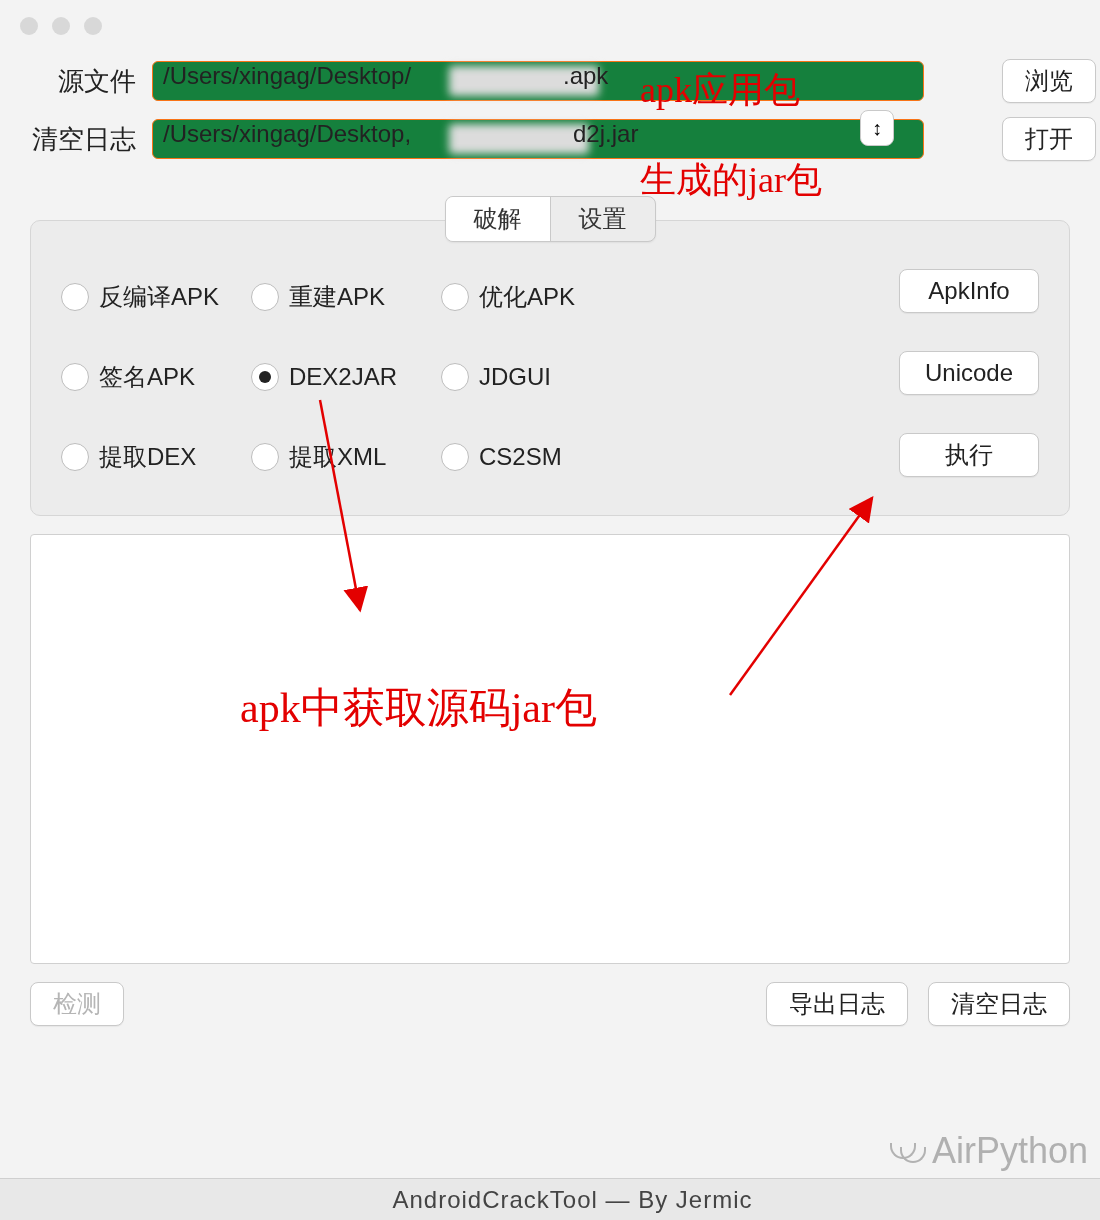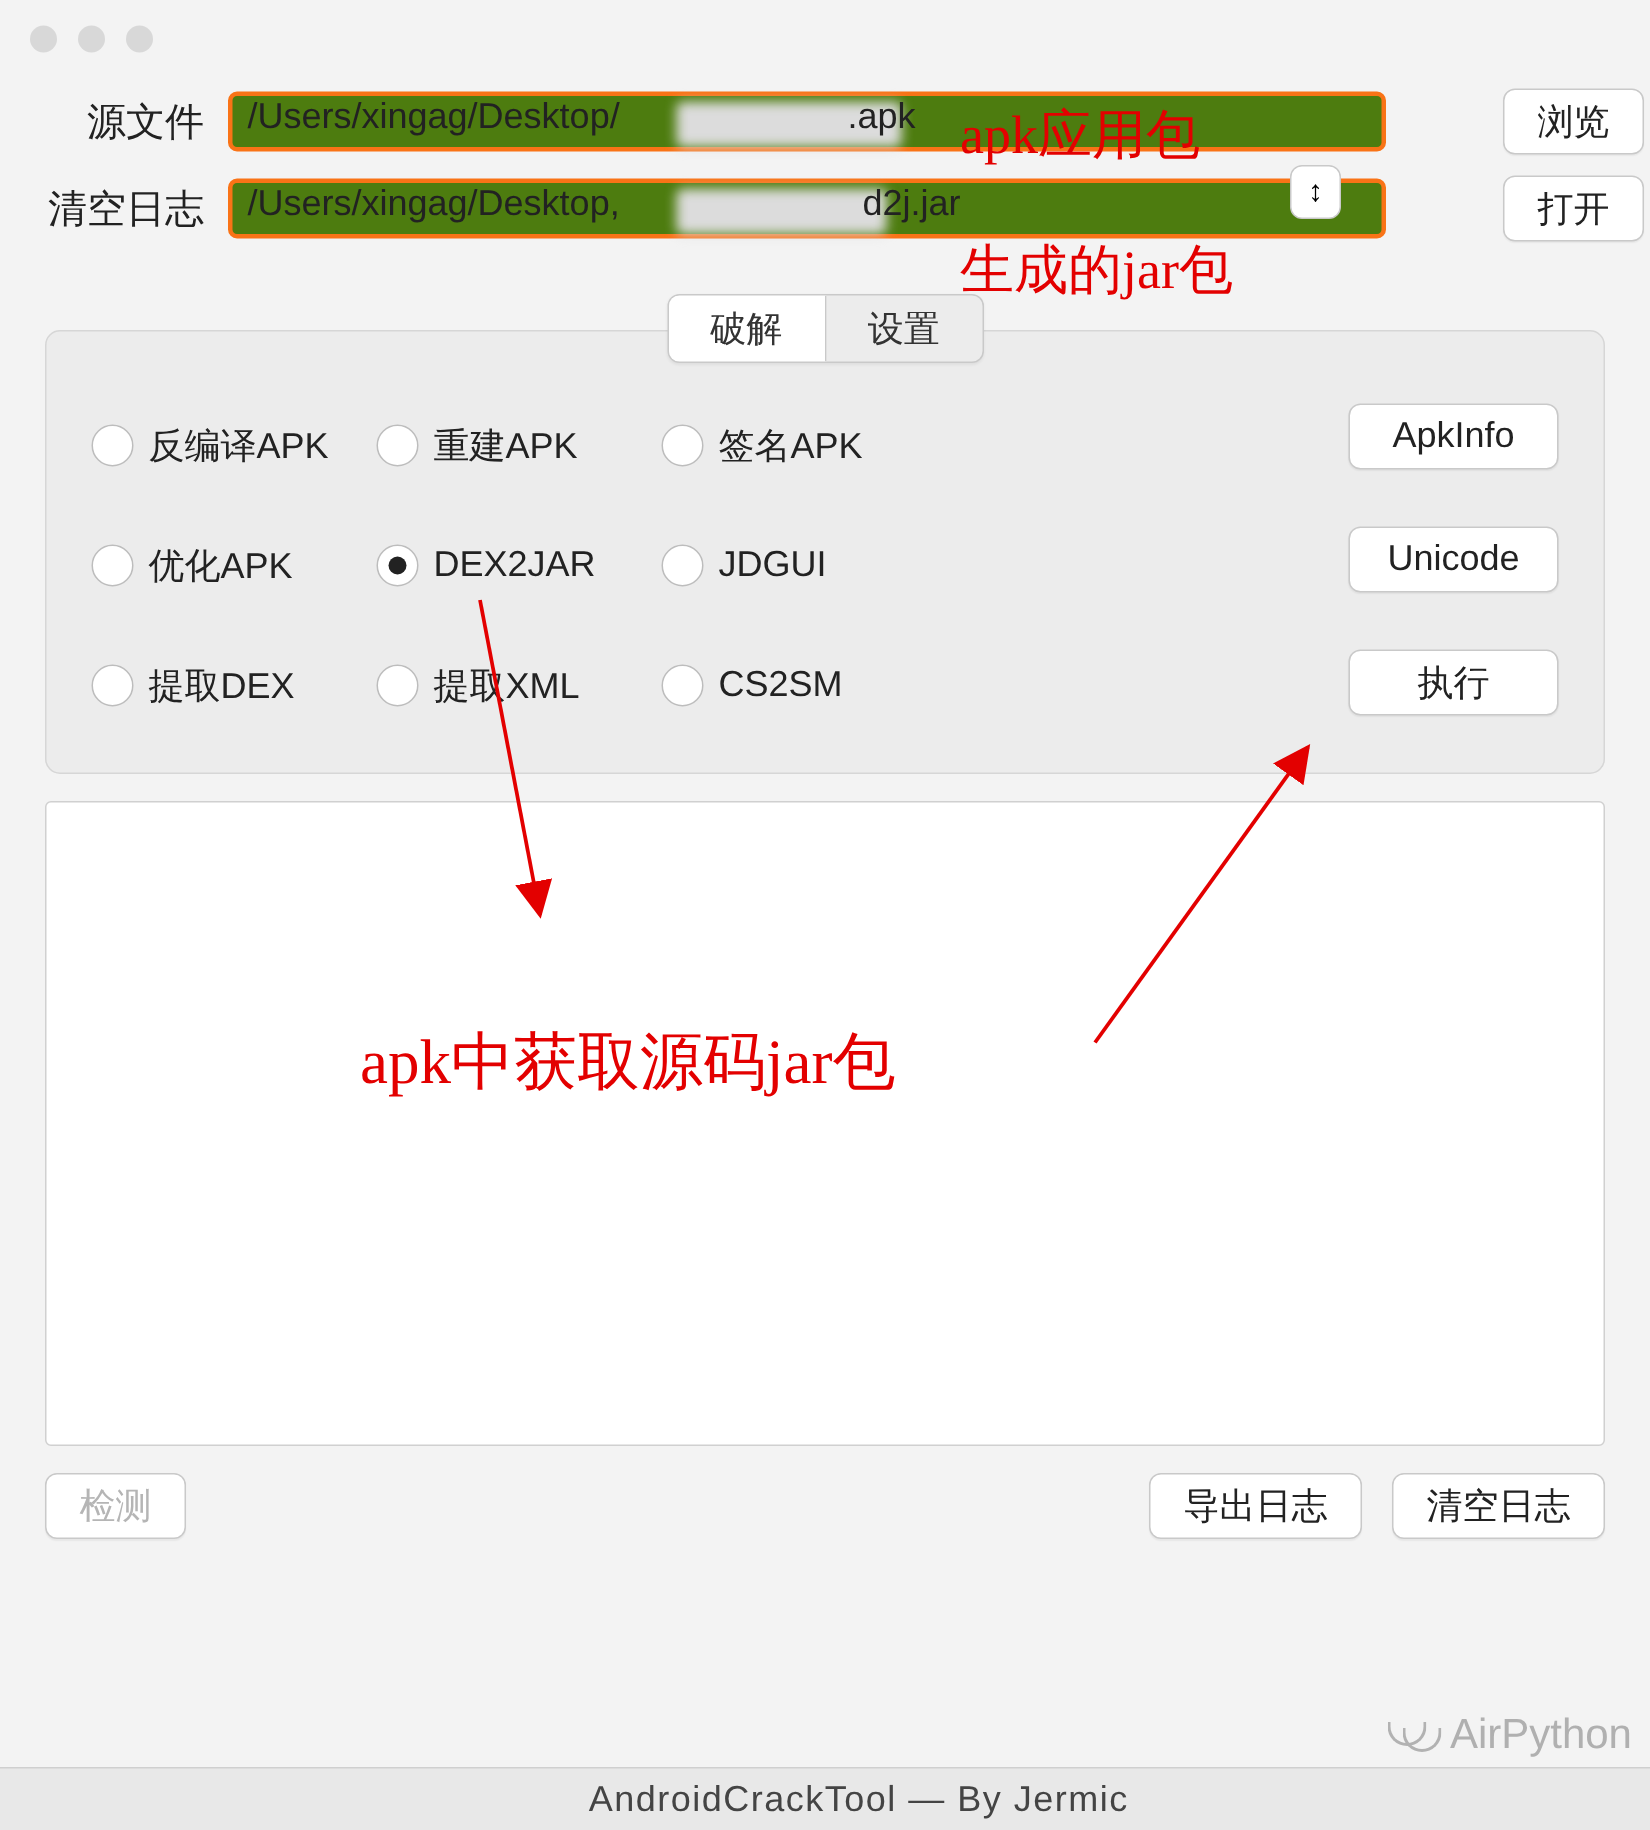--- a/index.html
+++ b/index.html
@@ -33,23 +33,23 @@
     font-size: 26px;
     color: #222;
     width: 108px;
     text-align: right;
   }
   .file-input {
     flex: 1;
     height: 40px;
     font-size: 24px;
     padding: 0 10px;
-    border: 3px solid #f97316;
+    border: 1px solid #f97316;
     border-radius: 6px;
-    background: #4d7c0f;
+    background: #15803d;
     color: #222;
     position: relative;
   }
   .file-input .blur {
     position: absolute;
     background: #dcdcdc;
     filter: blur(4px);
     border-radius: 4px;
   }
   .btn {
@@ -167,21 +167,21 @@
     padding: 18px 30px 0 30px;
     gap: 20px;
   }
   .bottom-row .spacer { flex: 1; }
   .btn.disabled { color: #b5b5b5; }
   .watermark {
     position: absolute;
     right: 12px;
     bottom: 48px;
     color: rgba(120,120,120,0.55);
-    font-size: 28px;
+    font-size: 36px;
     display: flex;
     align-items: center;
     gap: 8px;
   }
   .wm-icon {
     width: 34px; height: 28px;
     position: relative;
     opacity: 0.55;
   }
   .wm-icon::before, .wm-icon::after {
@@ -263,25 +263,25 @@
     <div class="radio-item">
         <div class="radio-circle"></div>
         <span class="radio-label">反编译APK</span>
       </div>
     <div class="radio-item">
         <div class="radio-circle"></div>
         <span class="radio-label">重建APK</span>
       </div>
     <div class="radio-item">
         <div class="radio-circle"></div>
+        <span class="radio-label">优化APK</span>
+      </div>
+    <div class="radio-item">
+        <div class="radio-circle"></div>
         <span class="radio-label">签名APK</span>
-      </div>
-    <div class="radio-item">
-        <div class="radio-circle"></div>
-        <span class="radio-label">优化APK</span>
       </div>
     <div class="radio-item">
         <div class="radio-circle sel"></div>
         <span class="radio-label">DEX2JAR</span>
       </div>
     <div class="radio-item">
         <div class="radio-circle"></div>
         <span class="radio-label">JDGUI</span>
       </div>
     <div class="radio-item">

